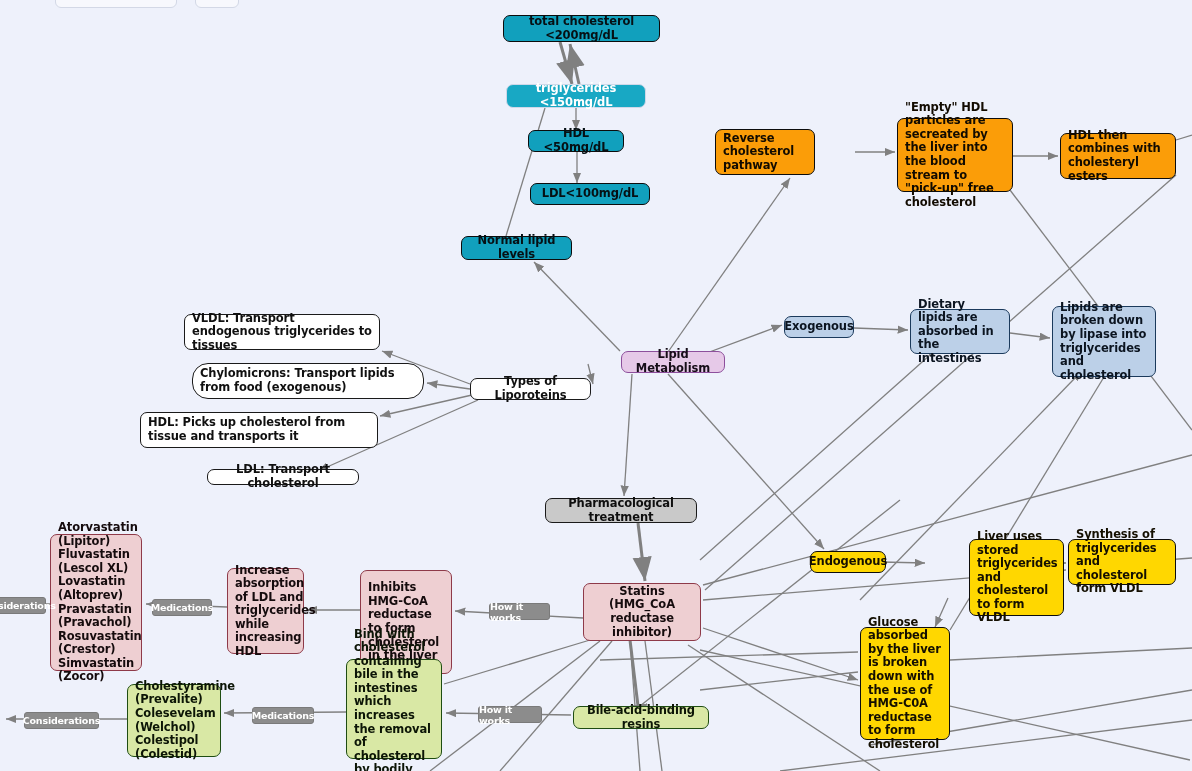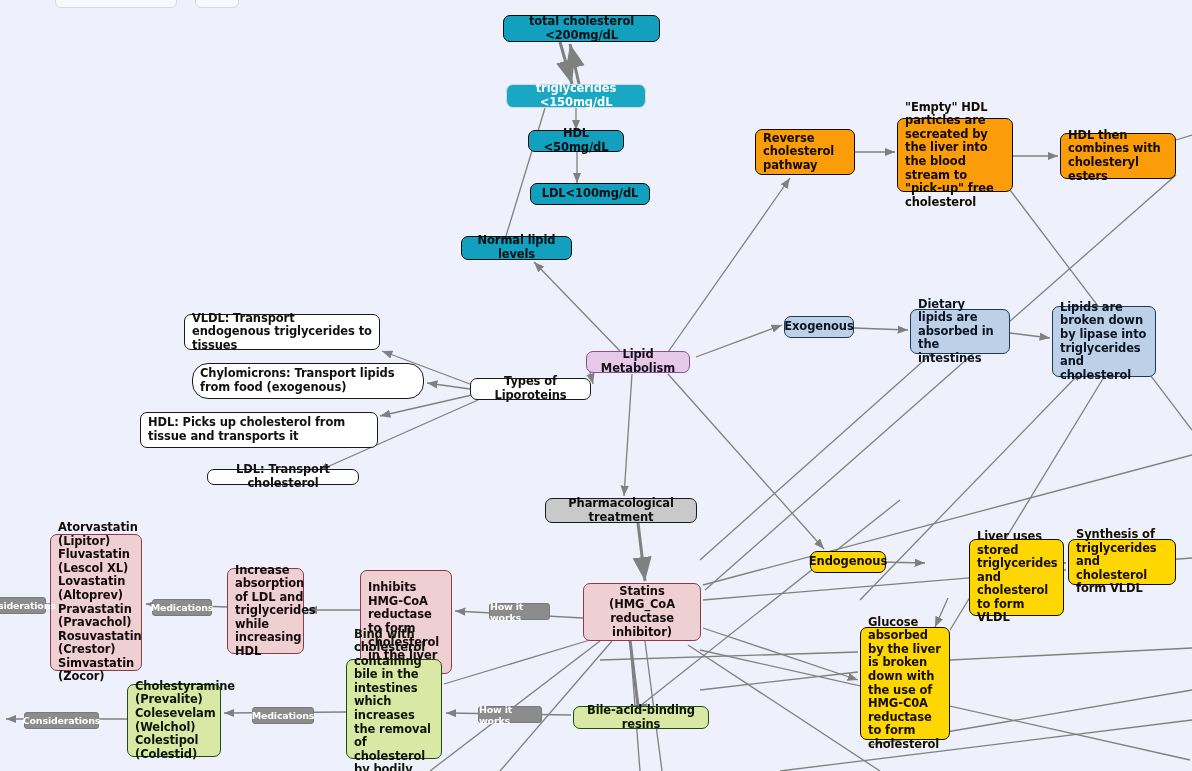--- a/index.html
+++ b/index.html
@@ -158,39 +158,39 @@
       </div>
       <div class="node n-teal center-text" style="left: 528px; top: 130px; width: 96px; height: 22px;">
         <span>HDL &lt;50mg/dL</span>
       </div>
       <div class="node n-teal center-text" style="left: 530px; top: 183px; width: 120px; height: 22px;">
         <span>LDL&lt;100mg/dL</span>
       </div>
       <div class="node n-teal center-text" style="left: 461px; top: 236px; width: 111px; height: 24px;">
         <span>Normal lipid levels</span>
       </div>
-      <div class="node n-orange" style="left: 755px; top: 129px; width: 100px; height: 46px;">
+      <div class="node n-orange" style="left: 715px; top: 129px; width: 100px; height: 46px;">
         <span>Reverse cholesterol pathway</span>
       </div>
       <div class="node n-orange" style="left: 897px; top: 118px; width: 116px; height: 74px;">
         <span>"Empty" HDL particles are secreated by the liver into the blood stream to "pick-up" free cholesterol</span>
       </div>
       <div class="node n-orange" style="left: 1060px; top: 133px; width: 116px; height: 46px;">
         <span>HDL then combines with cholesteryl esters</span>
       </div>
       <div class="node n-blue center-text" style="left: 784px; top: 316px; width: 70px; height: 22px;">
         <span>Exogenous</span>
       </div>
       <div class="node n-blue" style="left: 910px; top: 309px; width: 100px; height: 45px;">
         <span>Dietary lipids are absorbed in the intestines</span>
       </div>
       <div class="node n-blue" style="left: 1052px; top: 306px; width: 104px; height: 71px;">
         <span>Lipids are broken down by lipase into triglycerides and cholesterol</span>
       </div>
-      <div class="node n-purple center-text" style="left: 586px; top: 351px; width: 104px; height: 22px;">
+      <div class="node n-purple center-text" style="left: 621px; top: 351px; width: 104px; height: 22px;">
         <span>Lipid Metabolism</span>
       </div>
       <div class="node n-white center-text" style="left: 470px; top: 378px; width: 121px; height: 22px;">
         <span>Types of Liporoteins</span>
       </div>
       <div class="node n-white" style="left: 184px; top: 314px; width: 196px; height: 36px;">
         <span>VLDL: Transport endogenous triglycerides to tissues</span>
       </div>
       <div class="node n-white" style="left: 192px; top: 363px; width: 232px; height: 36px; border-radius: 16px;">
         <span>Chylomicrons: Transport lipids from food (exogenous)</span>

